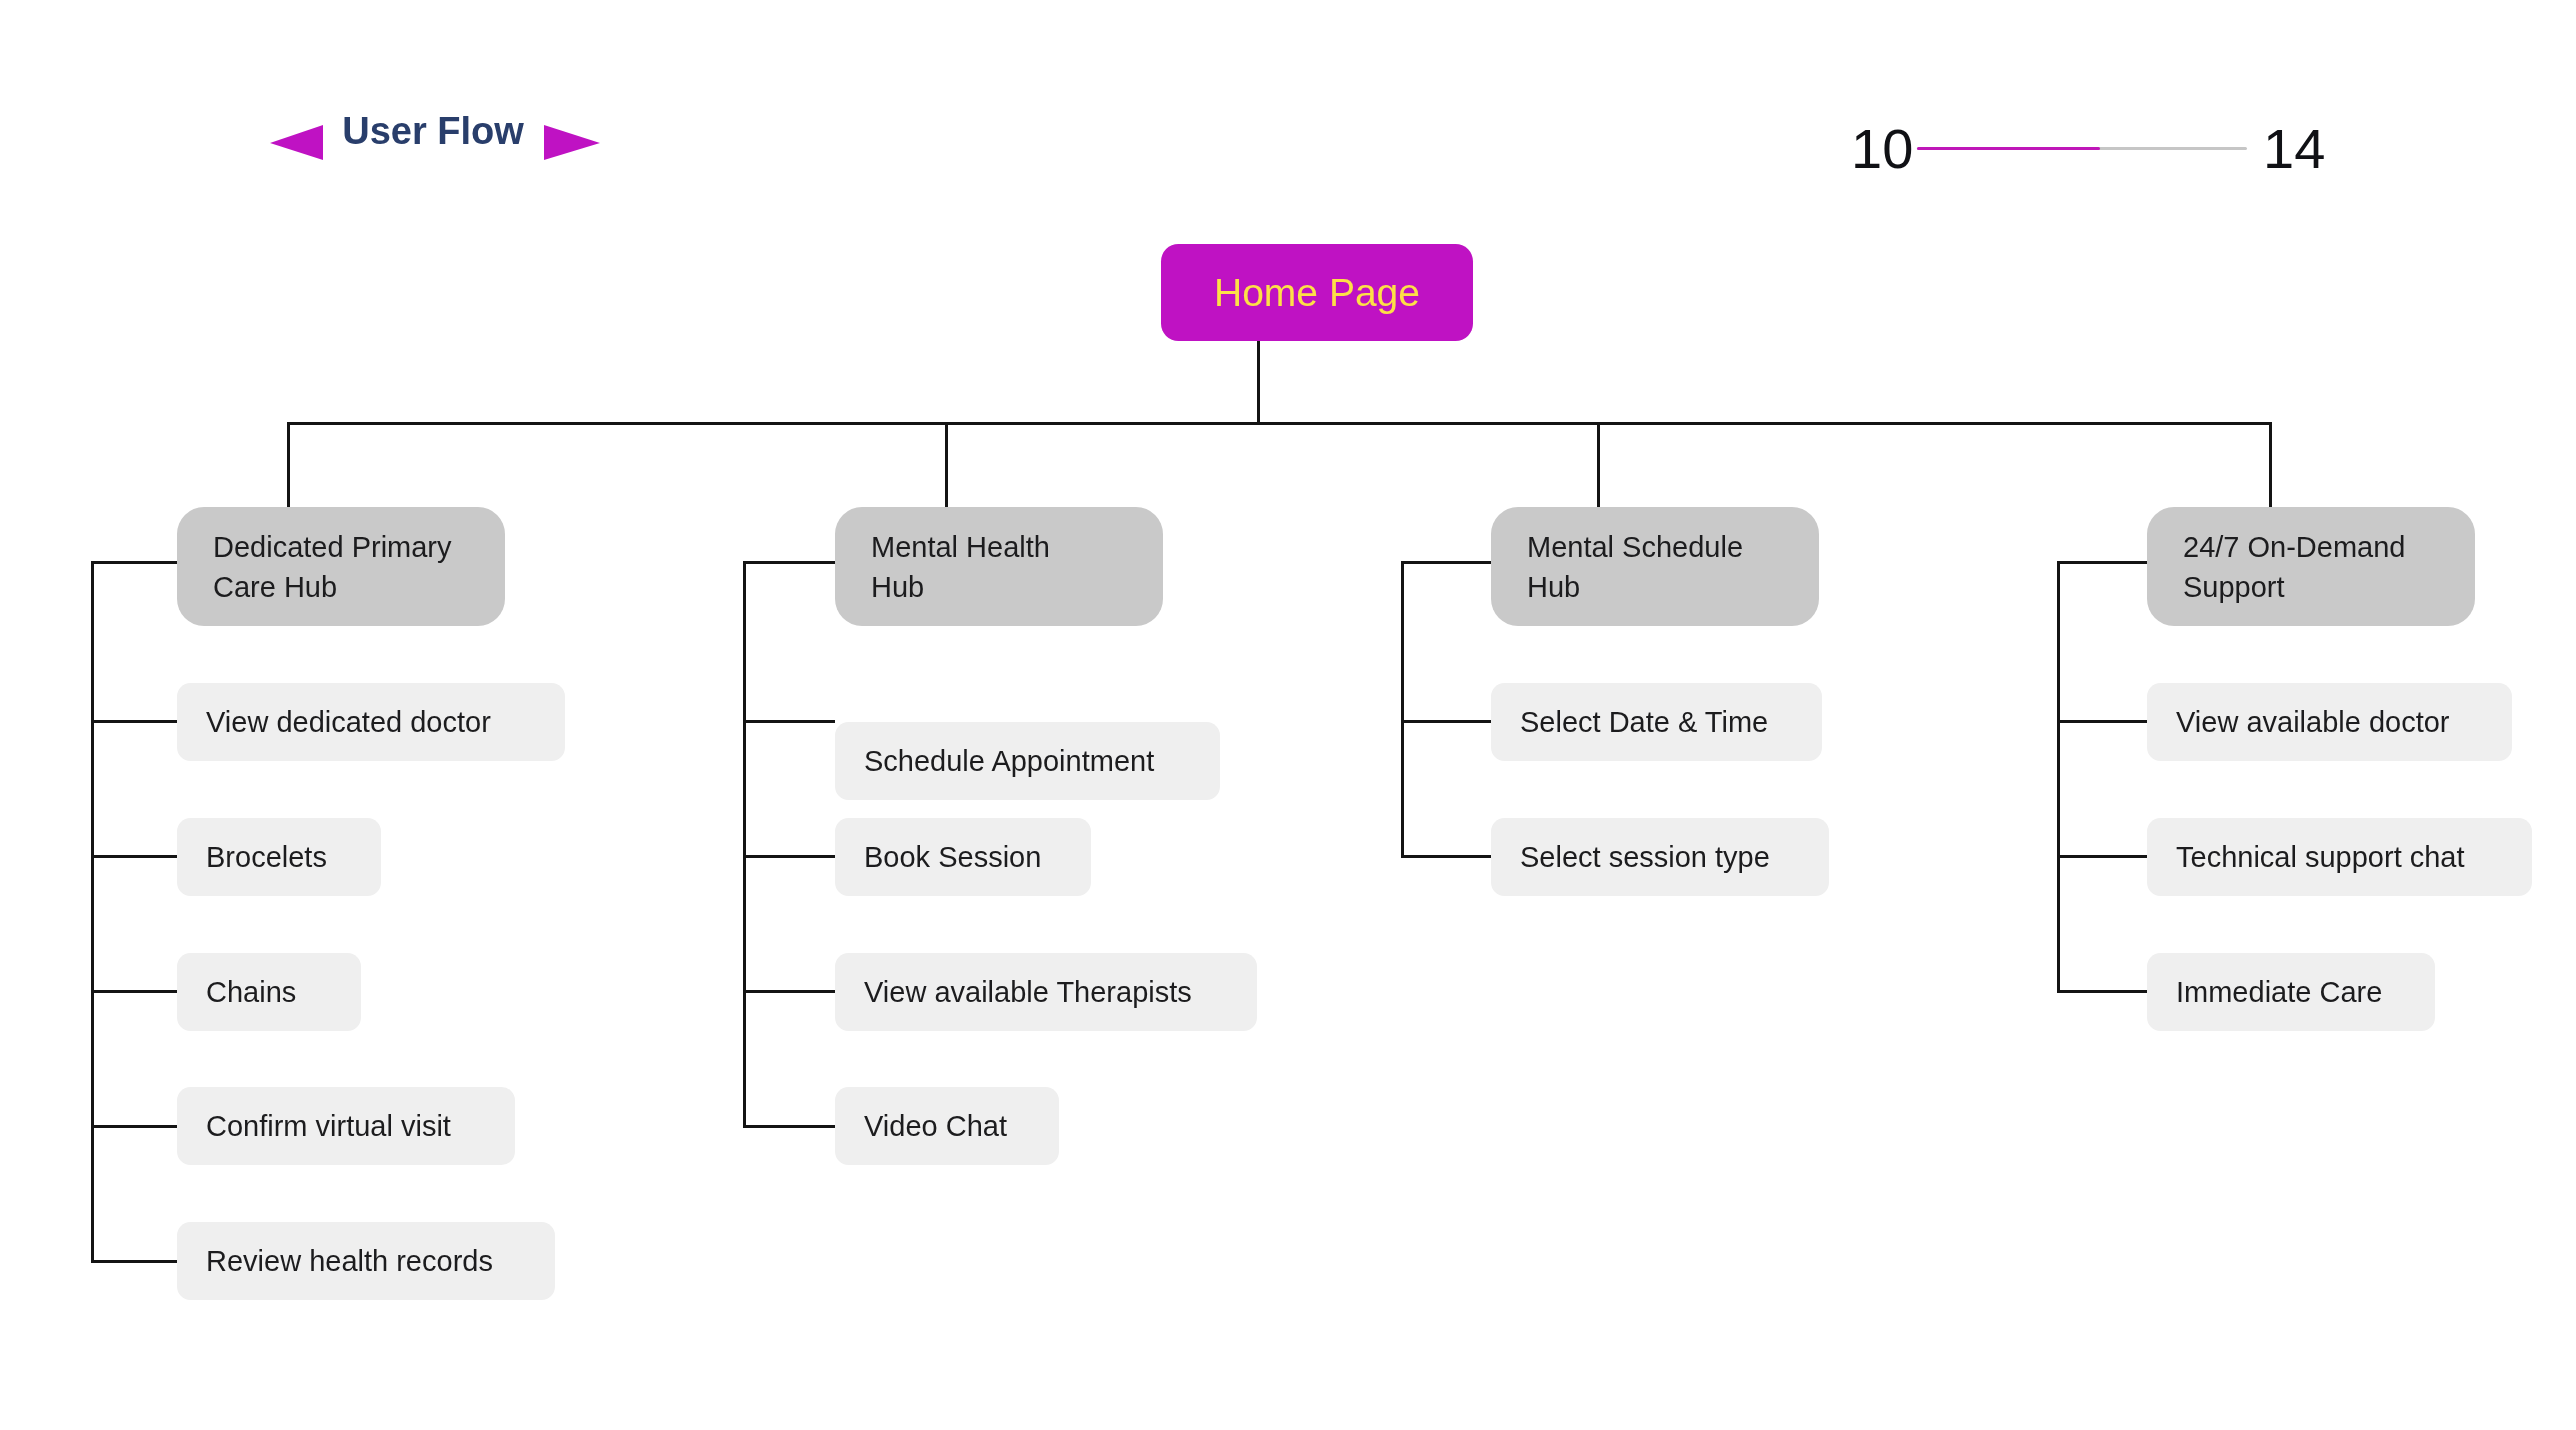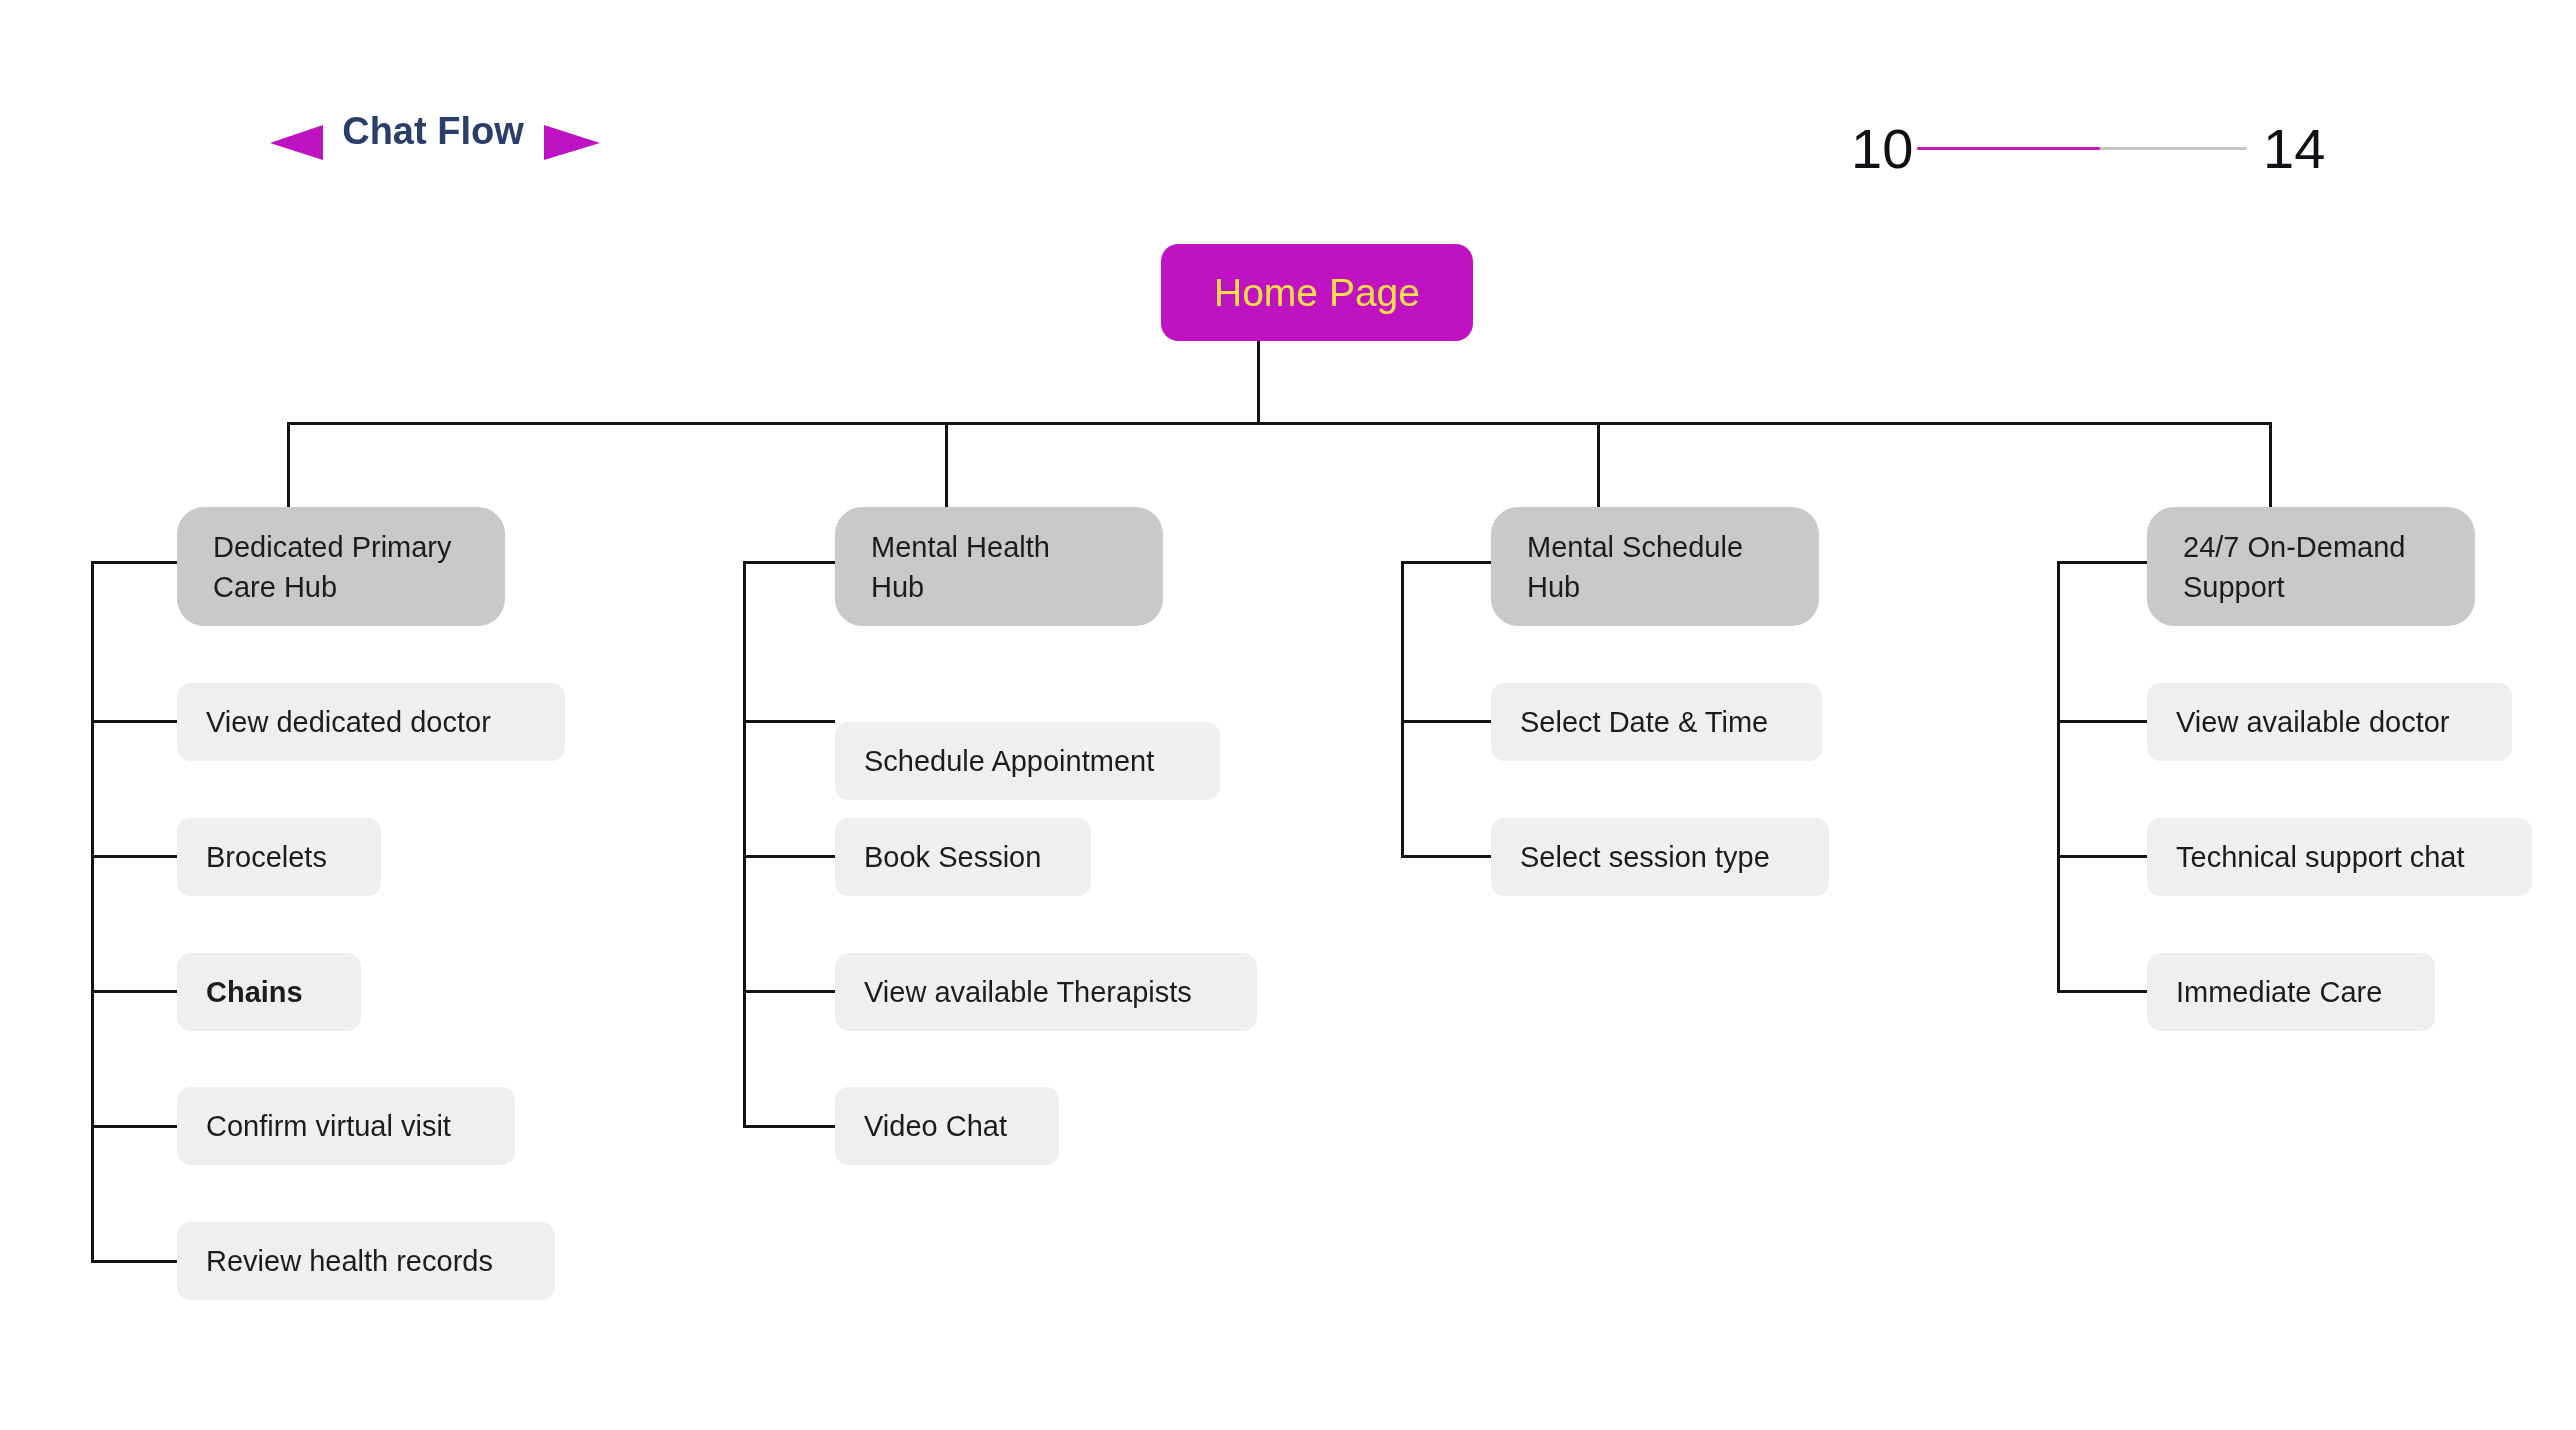--- a/index.html
+++ b/index.html
@@ -57,21 +57,21 @@
   
   .line{position:absolute;background:var(--line);}
 </style>
 </head>
 <body>
 
 <div id="canvas">
 
   <div>
     <div class="tri tri-left"></div>
-    <div class="header-title">Chat Flow</div>
+    <div class="header-title">User Flow</div>
     <div class="tri tri-right"></div>
   </div>
 
   <div>
     <div class="page-num num-start">10</div>
     <div class="progress-track">
       <div class="progress-fill"></div>
     </div>
     <div class="page-num num-end">14</div>
   </div>
@@ -108,21 +108,21 @@
   <div class="line" style="left:2057px;top:720px;width:90px;height:2.7px;"></div>
   <div class="line" style="left:2057px;top:855px;width:90px;height:2.7px;"></div>
   <div class="line" style="left:2057px;top:990px;width:90px;height:2.7px;"></div>
 
   <div class="node node-root">Home Page</div>
 
   <div class="node node-hub" style="left:177px;">Dedicated Primary
 Care Hub</div>
   <div class="node node-child" style="left:177px;top:683px;width:388px;">View dedicated doctor</div>
   <div class="node node-child" style="left:177px;top:818px;width:204px;">Brocelets</div>
-  <div class="node node-child" style="left:177px;top:953px;width:184px;font-weight:bold;">Chains</div>
+  <div class="node node-child" style="left:177px;top:953px;width:184px;">Chains</div>
   <div class="node node-child" style="left:177px;top:1087px;width:338px;">Confirm virtual visit</div>
   <div class="node node-child" style="left:177px;top:1222px;width:378px;">Review health records</div>
 
   <div class="node node-hub" style="left:835px;">Mental Health
 Hub</div>
   <div class="node node-child" style="left:835px;top:683px;width:385px;margin-top:39px;">Schedule Appointment</div>
   <div class="node node-child" style="left:835px;top:818px;width:256px;">Book Session</div>
   <div class="node node-child" style="left:835px;top:953px;width:422px;">View available Therapists</div>
   <div class="node node-child" style="left:835px;top:1087px;width:224px;">Video Chat</div>
 

